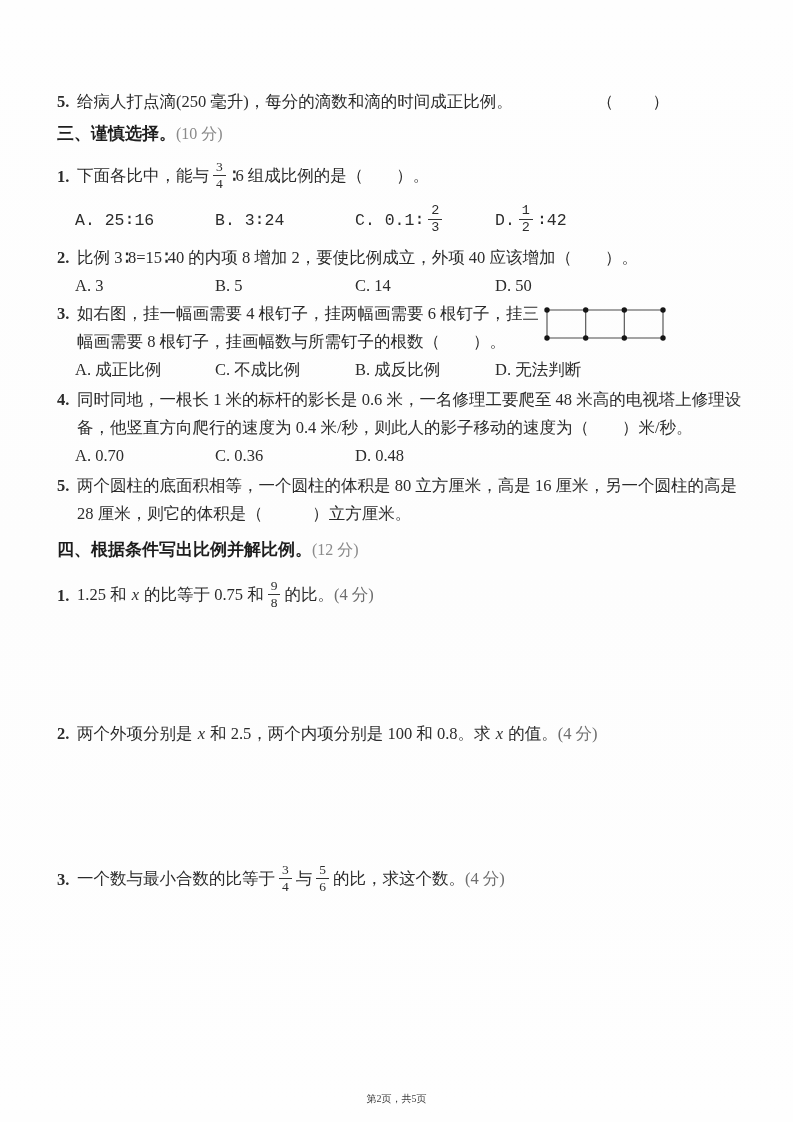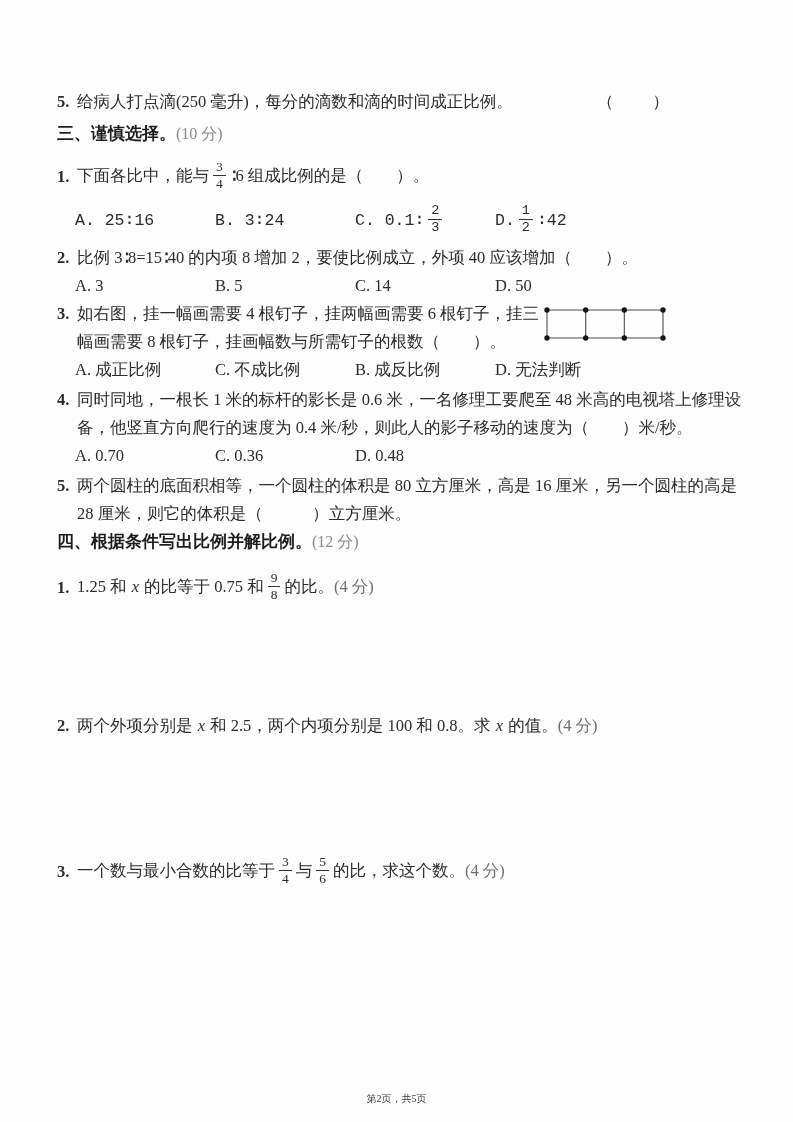--- a/index.html
+++ b/index.html
@@ -39,21 +39,21 @@
 
   .blank-right { margin-left:auto; margin-right:72px; letter-spacing:2px; }
 
   .q1row  { margin-top:6px; min-height:46px; align-items:center; }
   .optsq1 { min-height:42px;font-family:Liberation Mono, monospace; }
   .q2row  { margin-top:2px; }
   .q3row  { position:relative; }
   .q3 .qtext { max-width:462px; }
   .diagram { position:absolute; left:485px; top:2px; }
   .q4row, .q5row { margin-top:2px; }
-  .h4 { margin-top:0; }
+  .h4 { margin-top:8px; }
   .s4q1 { margin-top:10px; min-height:44px; align-items:center; }
   .s4q2 { margin-top:102px; }
   .s4q3 { margin-top:110px; min-height:44px; align-items:center; }
 
   .footer {
     position:absolute; left:0; right:0; bottom:16px;
     text-align:center; font-size:10px; color:#3d3d3d;
   }
 </style>
 </head>

